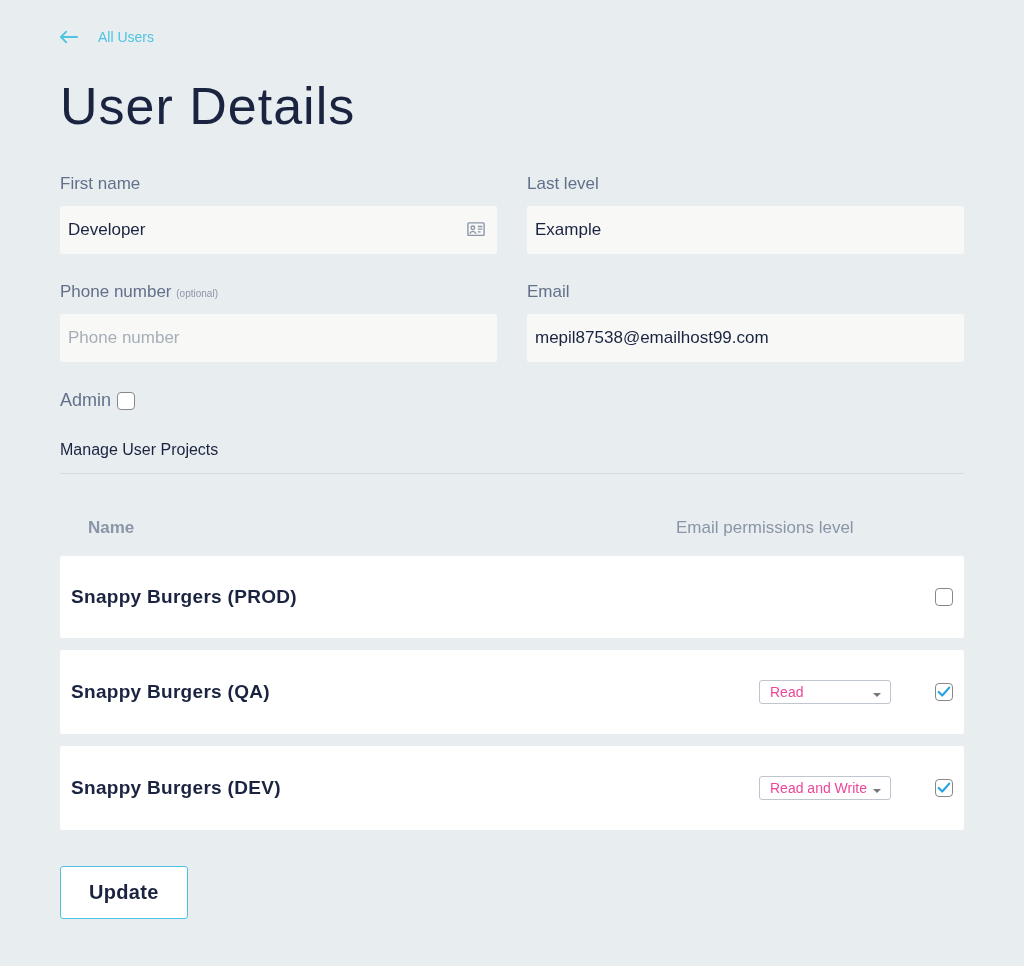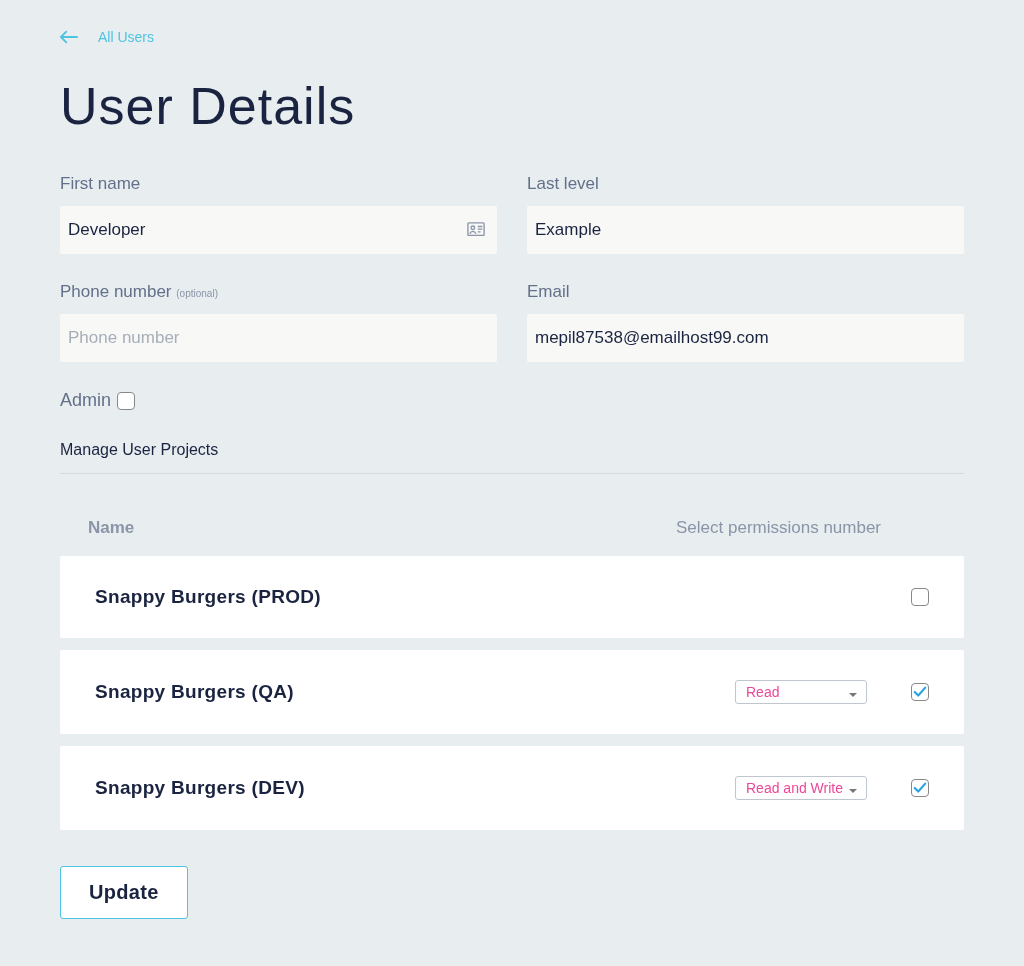--- a/index.html
+++ b/index.html
@@ -107,21 +107,21 @@
       padding: 16px 28px 18px 28px;
       color: #8a95a8;
       font-size: 17px;
     }
     .col-name { flex: 1; font-weight: bold; }
     .col-perm { width: 260px; text-align: left; }
     .project-row {
       display: flex;
       align-items: center;
       background: #fff;
-      padding: 30px 35px;
+      padding: 30px 11px;
       margin-bottom: 12px;
       border-radius: 2px;
     }
     .project-name {
       flex: 1;
       font-weight: 700;
       font-size: 19px;
       color: #1a2440;
       letter-spacing: .3px;
     }
@@ -215,21 +215,21 @@
   <span class="checkbox">
     
   </span>
 </div>
 
 <div class="section-title">Manage User Projects</div>
 <hr class="divider">
 
 <div class="table-header">
   <div class="col-name">Name</div>
-  <div class="col-perm">Select permissions number</div>
+  <div class="col-perm">Email permissions level</div>
 </div>
 
 
 <div class="project-row">
   <div class="project-name">Snappy Burgers (PROD)</div>
   <div class="project-right">
     <span class="checkbox">
       
     </span>
   </div>

